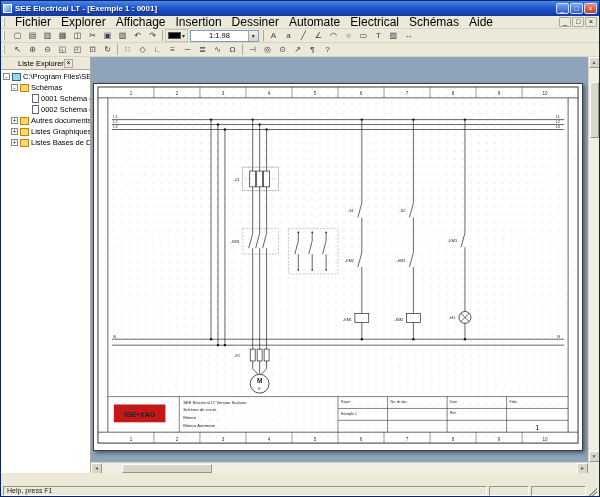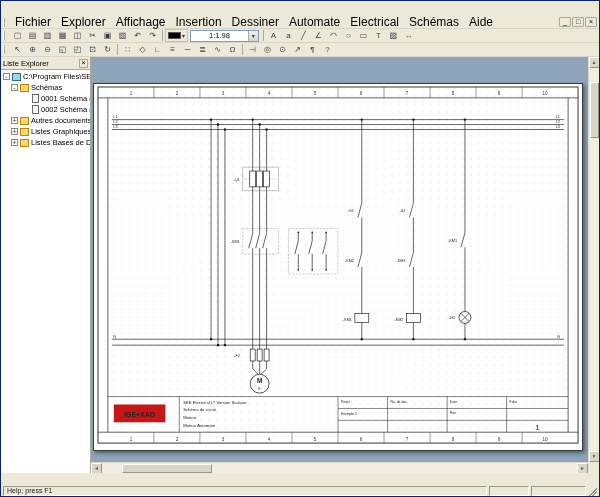--- a/index.html
+++ b/index.html
@@ -24,21 +24,21 @@
   .tbtn{width:15px;height:13px;background:#ece9d8;border:1px solid #ece9d8;padding:0;font-size:8px;line-height:11px;color:#3a3a46;text-align:center;font-family:inherit}
   .sep{width:1px;height:11px;background:#aca899;margin:0 2px;flex:0 0 auto}
   .swatch-btn{display:flex;align-items:center;gap:1px;height:13px;border:1px solid #c8c4b4;background:#ece9d8;padding:0 2px;font-family:inherit}
   .swatch{width:13px;height:7px;background:#000;border:1px solid #555}
   .dd,.combo-arrow{font-size:6px;color:#333}
   .combo{display:flex;align-items:center;height:12px;background:#fff;border:1px solid #7f9db9;margin:0 2px}
   .combo-text{font-size:7.5px;padding:0 18px;min-width:30px}
   .combo-arrow{width:10px;height:10px;background:linear-gradient(180deg,#f2f1ec,#d8d4c8);border-left:1px solid #aca899;text-align:center;line-height:10px}
   .main{position:absolute;left:0;right:0;top:56px;bottom:23px;display:flex}
   .sidepanel{width:90px;background:#fff;border-right:1px solid #aca899;display:flex;flex-direction:column}
-  .panel-header{height:13px;background:#ece9d8;border-bottom:1px solid #aca899;display:flex;align-items:center;padding:0 2px;font-size:7.5px}
+  .panel-header{height:13px;background:#ece9d8;border-bottom:1px solid #aca899;display:flex;align-items:center;padding:0 17px;font-size:7.5px}
   .panel-close{margin-left:auto;width:9px;height:9px;font-size:7px;line-height:6px;background:#ece9d8;border:1px solid #aca899;padding:0;font-family:inherit}
   .tree{flex:1;overflow:hidden;padding-top:1px}
   .trow{display:flex;align-items:center;height:11px;font-size:7.5px;white-space:nowrap;gap:2px;padding-left:2px}
   .trow.d1{padding-left:10px}.trow.d2{padding-left:22px}
   .expander{width:7px;height:7px;border:1px solid #888;background:#fff;font-size:7px;line-height:5px;text-align:center;color:#333;flex:0 0 auto}
   .trow.no-exp .expander{visibility:hidden}
   .ticon{width:9px;height:8px;flex:0 0 auto}
   .workspace-icon{background:#9fd4ef;border:1px solid #2b6a8a}
   .folder-icon{background:#ffd76e;border:1px solid #b8860b}
   .page-icon{width:7px;height:9px;background:#fff;border:1px solid #667}
@@ -80,20 +80,29 @@
   .folio-num{font-size:8px;text-anchor:middle}
   .motor-text{font-size:6.5px;text-anchor:middle;font-weight:bold}
   .motor-sub{font-size:4px;text-anchor:middle}
   #schematic .tbl{stroke:#333;stroke-width:.6}
 </style>
 </head>
 <body>
 
 <div class="window">
 
+  <div class="titlebar">
+    <span class="app-icon"></span>
+    <span class="title-text">SEE Electrical LT - [Exemple 1 : 0001]</span>
+    <span class="tb-btns">
+      <button class="wbtn">_</button>
+      <button class="wbtn">□</button>
+      <button class="wbtn close">×</button>
+    </span>
+  </div>
 
   <div class="menubar">
     <span class="grip"></span>
     <span class="menu-items">
         <span class="menu-item">Fichier</span>
         <span class="menu-item">Explorer</span>
         <span class="menu-item">Affichage</span>
         <span class="menu-item">Insertion</span>
         <span class="menu-item">Dessiner</span>
         <span class="menu-item">Automate</span>

